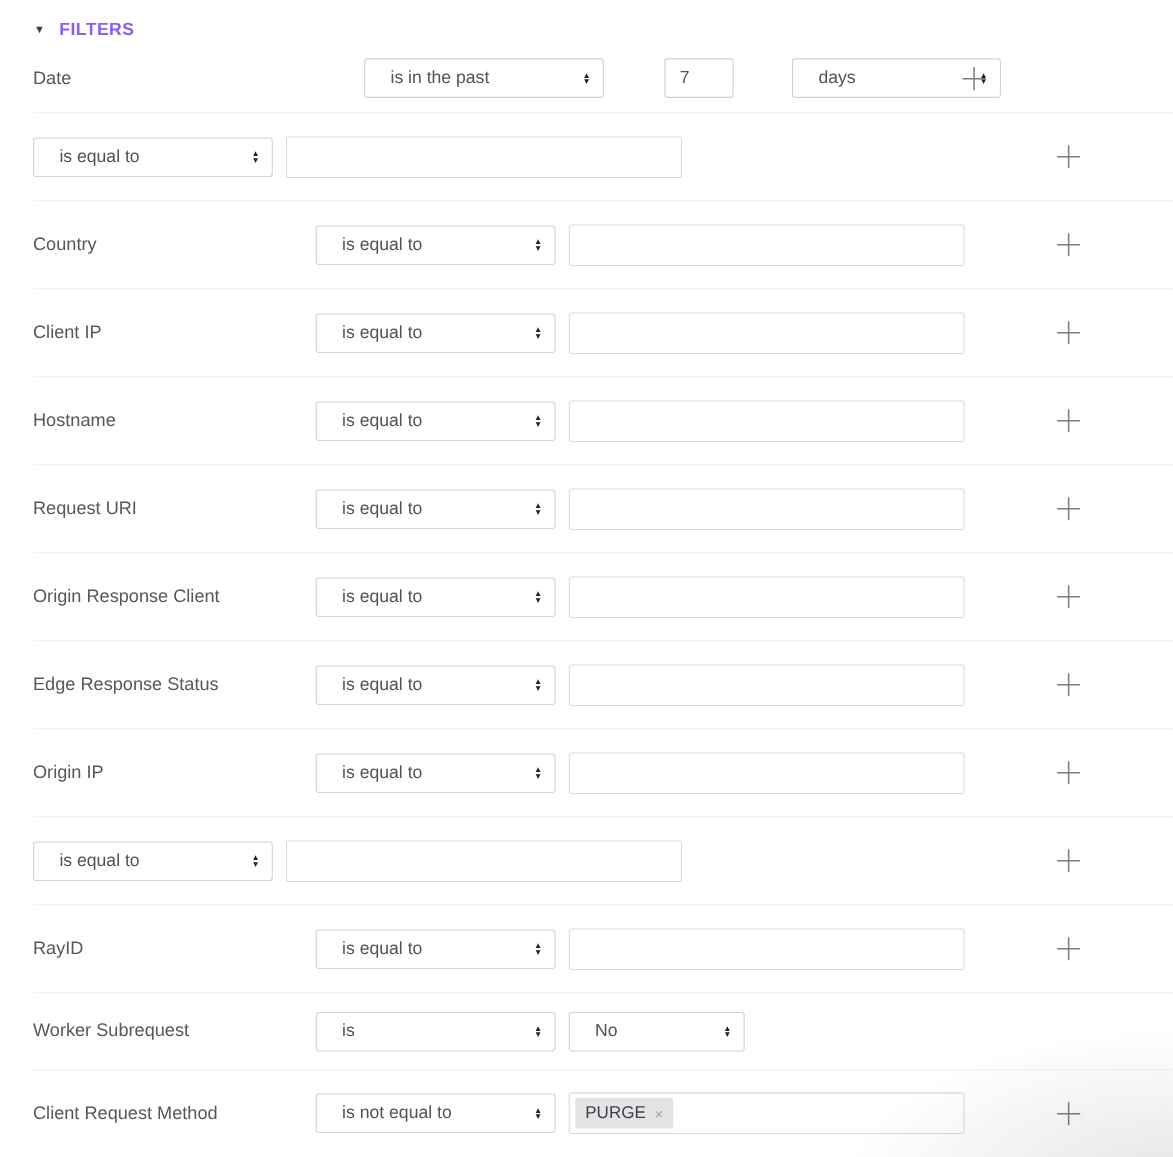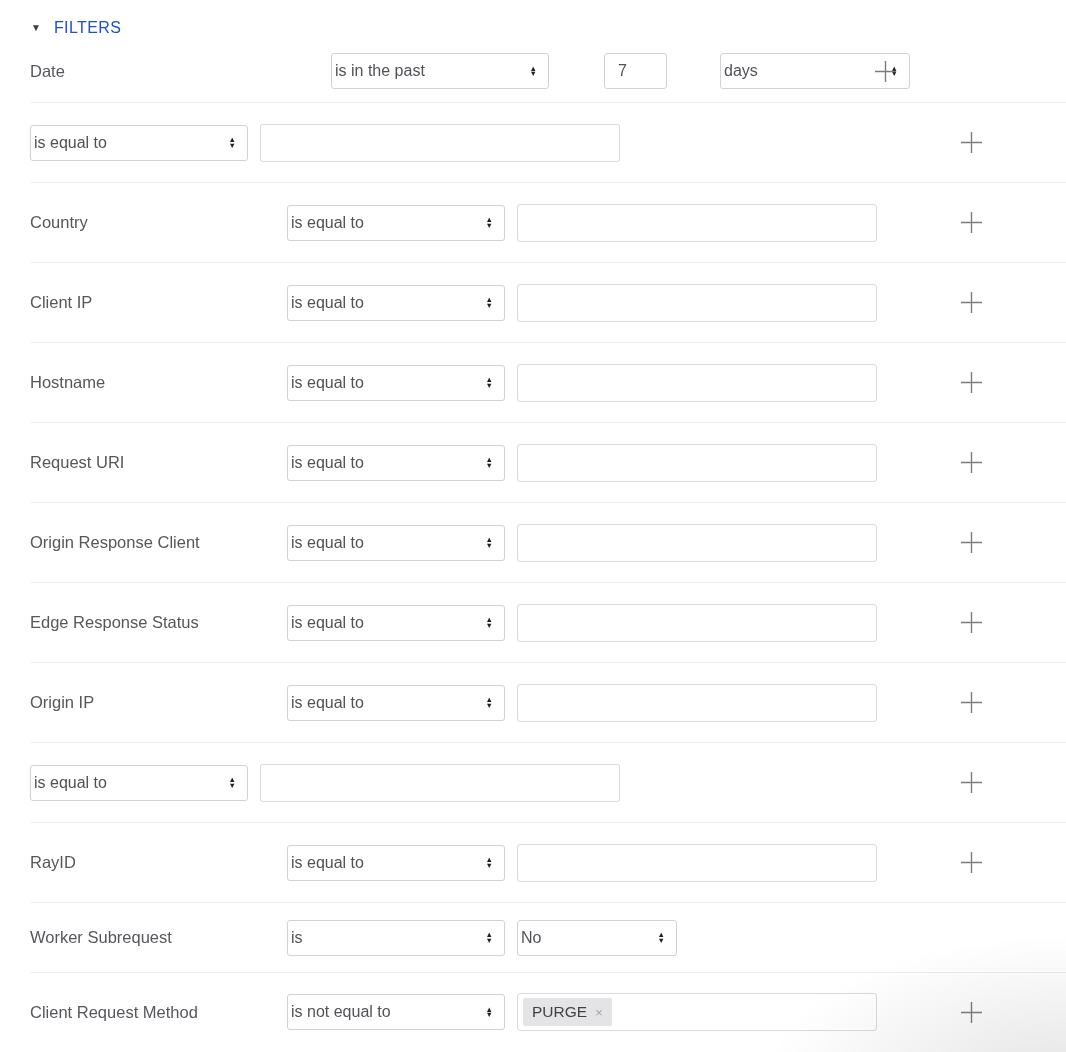--- a/index.html
+++ b/index.html
@@ -1,33 +1,33 @@
 <!DOCTYPE html>
 <html><head>
 <meta charset="utf-8">
 <style>
   * { margin:0; padding:0; box-sizing:border-box; }
   html,body { width:1066px; height:1052px; background:#ffffff; overflow:hidden;
               font-family:"Liberation Sans","DejaVu Sans",sans-serif; }
 
   .header { display:flex; align-items:center; gap:13px; padding:15px 0 0 31px; height:40px; cursor:pointer; }
   .caret  { color:#3e4045; font-size:10px; line-height:10px; }
-  .title  { font-weight:normal; font-size:16px; letter-spacing:.4px; color:#1d4ed8; }
+  .title  { font-weight:bold; font-size:16px; letter-spacing:.4px; color:#8b5cf6; }
 
   .rows { margin-left:30px; }
   .row  { position:relative; display:flex; align-items:center; height:80px; border-bottom:1px solid #efefef; }
   .row-date   { height:63px;gap:44px; }
   .row-worker { height:70px; }
   .row-last   { height:78px; border-bottom:none; }
 
   .label { width:257px; font-size:16.5px; color:#56575c; flex:0 0 257px; }
 
   .select { height:36px; border:1px solid #d2d2d2; border-radius:3px; background:#fff;
             display:flex; align-items:center; justify-content:space-between;
-            padding:0 11px 0 3px; font-size:16px; color:#515257; cursor:pointer; }
+            padding:0 11px 0 23px; font-size:16px; color:#515257; cursor:pointer; }
   .op-select   { width:218px; flex:0 0 218px; }
   .unit-select { width:190px; margin-left:9px; }
   .val-select  { width:160px; margin-left:12px; }
 
   .sel-arrow { display:flex; flex-direction:column; align-items:center; color:#1f2023; }
   .sel-arrow i { font-style:normal; font-size:7.5px; line-height:5.5px; }
 
   .text-input { margin-left:12px; width:360px; height:38px; border:1px solid #dadada; border-radius:3px;
                 font:inherit; font-size:16px; color:#515257; padding:0 12px; background:#fff; outline:none; }
   .num-input  { margin-left:11px; width:63px; height:36px; border:1px solid #d2d2d2; border-radius:3px;

